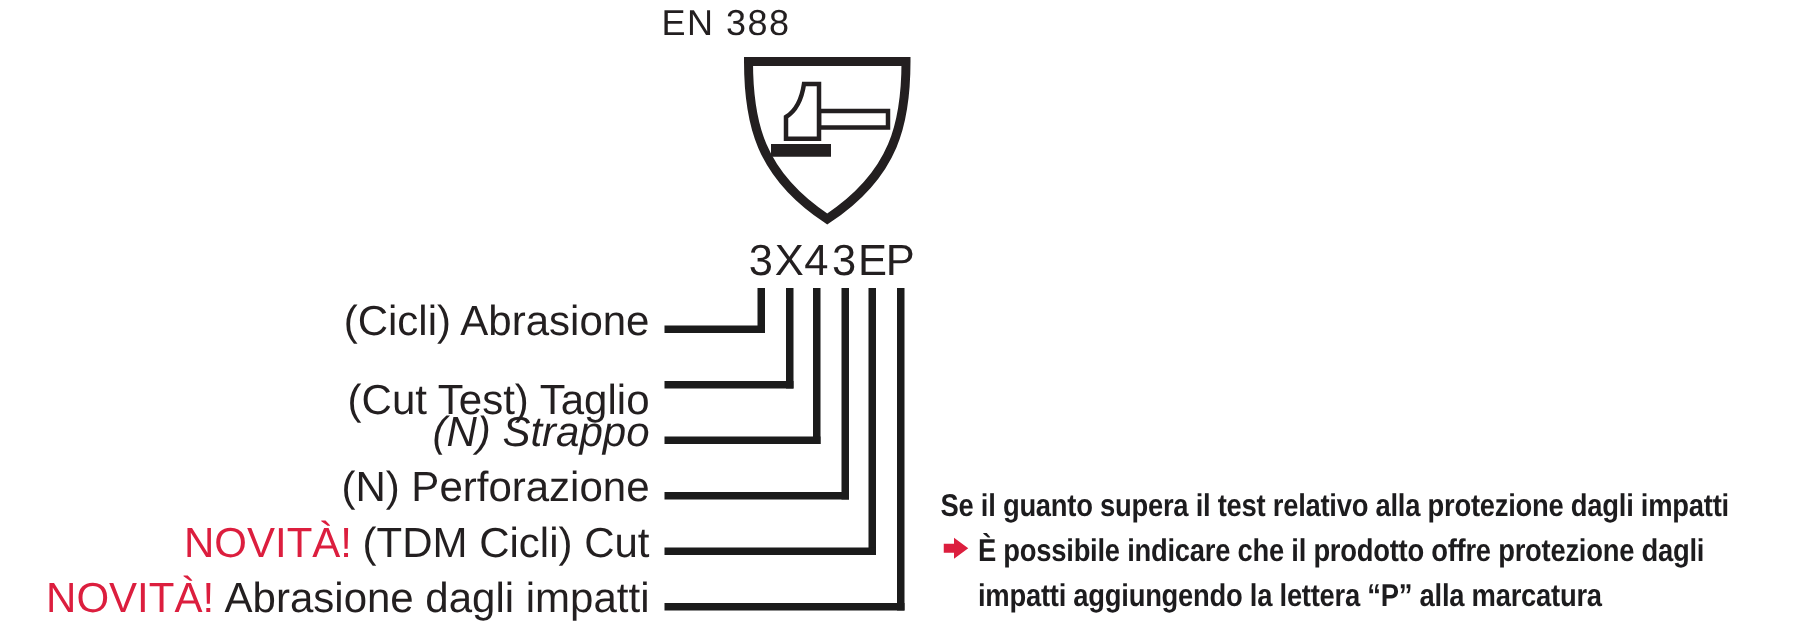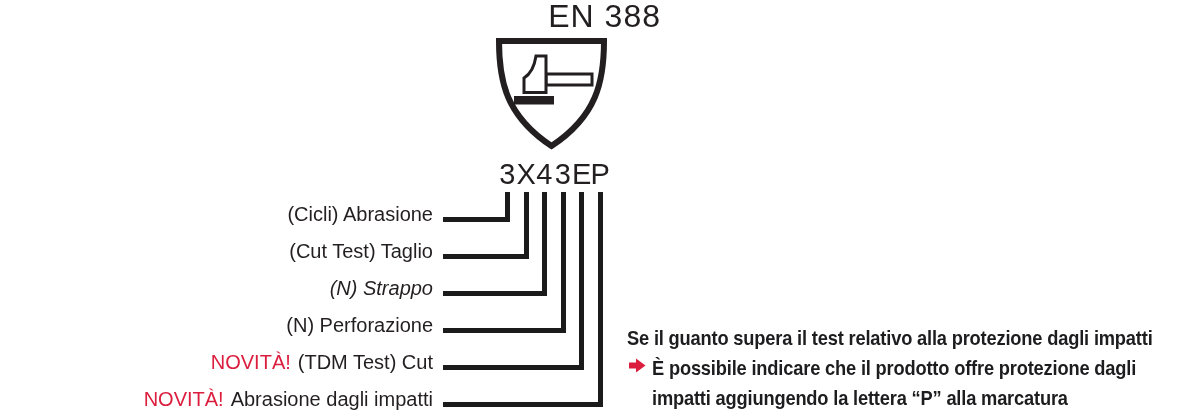--- a/index.html
+++ b/index.html
@@ -2,35 +2,35 @@
 <html><head>
 <meta charset="utf-8">
 <style>
   html,body{margin:0;padding:0;background:#fff;}
   .canvas{
     position:relative;width:1204px;height:414px;background:#ffffff;overflow:hidden;
     font-family:"Liberation Sans",sans-serif;color:#231f20;
   }
   
   .std-title{
-    position:absolute;left:441px;top:1px;width:220px;text-align:right;
-    font-size:32px;line-height:30px;letter-spacing:1px;font-weight:400;
+    position:absolute;left:441px;top:1px;width:220px;text-align:left;
+    font-size:24px;line-height:30px;letter-spacing:1px;font-weight:400;
   }
   
   .shield{position:absolute;left:492px;top:36px;}
   
   .code{position:absolute;left:498px;top:159px;display:flex;font-size:29px;line-height:30px;font-weight:400;}
   .code-char{flex:0 0 18.5px;width:18.5px;text-align:center;}
   
   .vline{position:absolute;width:5px;background:#1b1b1b;top:192px;}
   .hline{position:absolute;left:443px;height:5px;background:#1b1b1b;}
   
   .label-row{
     position:absolute;right:771px;white-space:nowrap;text-align:right;
-    font-size:20px;line-height:26px;font-weight:400;
+    font-size:28px;line-height:26px;font-weight:400;
   }
   .label-prefix{color:#dc1e3e;}
   .label-prefix:not(:empty){margin-right:7px;text-align:right;}
   
   .note-heading{
     position:absolute;left:627px;top:324px;white-space:nowrap;
     font-size:21px;line-height:28px;font-weight:bold;letter-spacing:-0.2px;
     transform:scaleX(0.87);transform-origin:left center;color:#1d1c1e;
   }
   .note-arrow{position:absolute;left:629px;top:358px;}
@@ -75,31 +75,31 @@
   <div class="hline" style="top:217px;width:67px;"></div>
   <div class="hline" style="top:254px;width:85.5px;"></div>
   <div class="hline" style="top:291px;width:104px;"></div>
   <div class="hline" style="top:328px;width:122.5px;"></div>
   <div class="hline" style="top:365px;width:141px;"></div>
   <div class="hline" style="top:402px;width:159.5px;"></div>
 
   <div class="label-row" style="top:201px;">
     <span class="label-prefix"></span><span class="label-text">(Cicli) Abrasione</span>
   </div>
-  <div class="label-row" style="top:238px;text-align:center;">
+  <div class="label-row" style="top:254px;text-align:center;">
     <span class="label-prefix"></span><span class="label-text">(Cut Test) Taglio</span>
   </div>
   <div class="label-row" style="top:275px;font-style:italic;">
     <span class="label-prefix"></span><span class="label-text">(N) Strappo</span>
   </div>
   <div class="label-row" style="top:312px;margin-left:27px;">
     <span class="label-prefix"></span><span class="label-text">(N) Perforazione</span>
   </div>
   <div class="label-row" style="top:349px;">
-    <span class="label-prefix">NOVITÀ!</span><span class="label-text">(TDM Test) Cut</span>
+    <span class="label-prefix">NOVITÀ!</span><span class="label-text">(TDM Cicli) Cut</span>
   </div>
   <div class="label-row" style="top:386px;">
     <span class="label-prefix">NOVITÀ!</span><span class="label-text">Abrasione dagli impatti</span>
   </div>
 
   <div class="note-heading">Se il guanto supera il test relativo alla protezione dagli impatti</div>
   <svg class="note-arrow" width="17" height="15" viewBox="0 0 17 15" aria-hidden="true">
     <path d="M0,4.5 L7,4.5 L7,0.5 L16.5,7.5 L7,14.5 L7,10.5 L0,10.5 Z" fill="#dc1e3e"></path>
   </svg>
   <div class="note-line note-line1">È possibile indicare che il prodotto offre protezione dagli</div>

